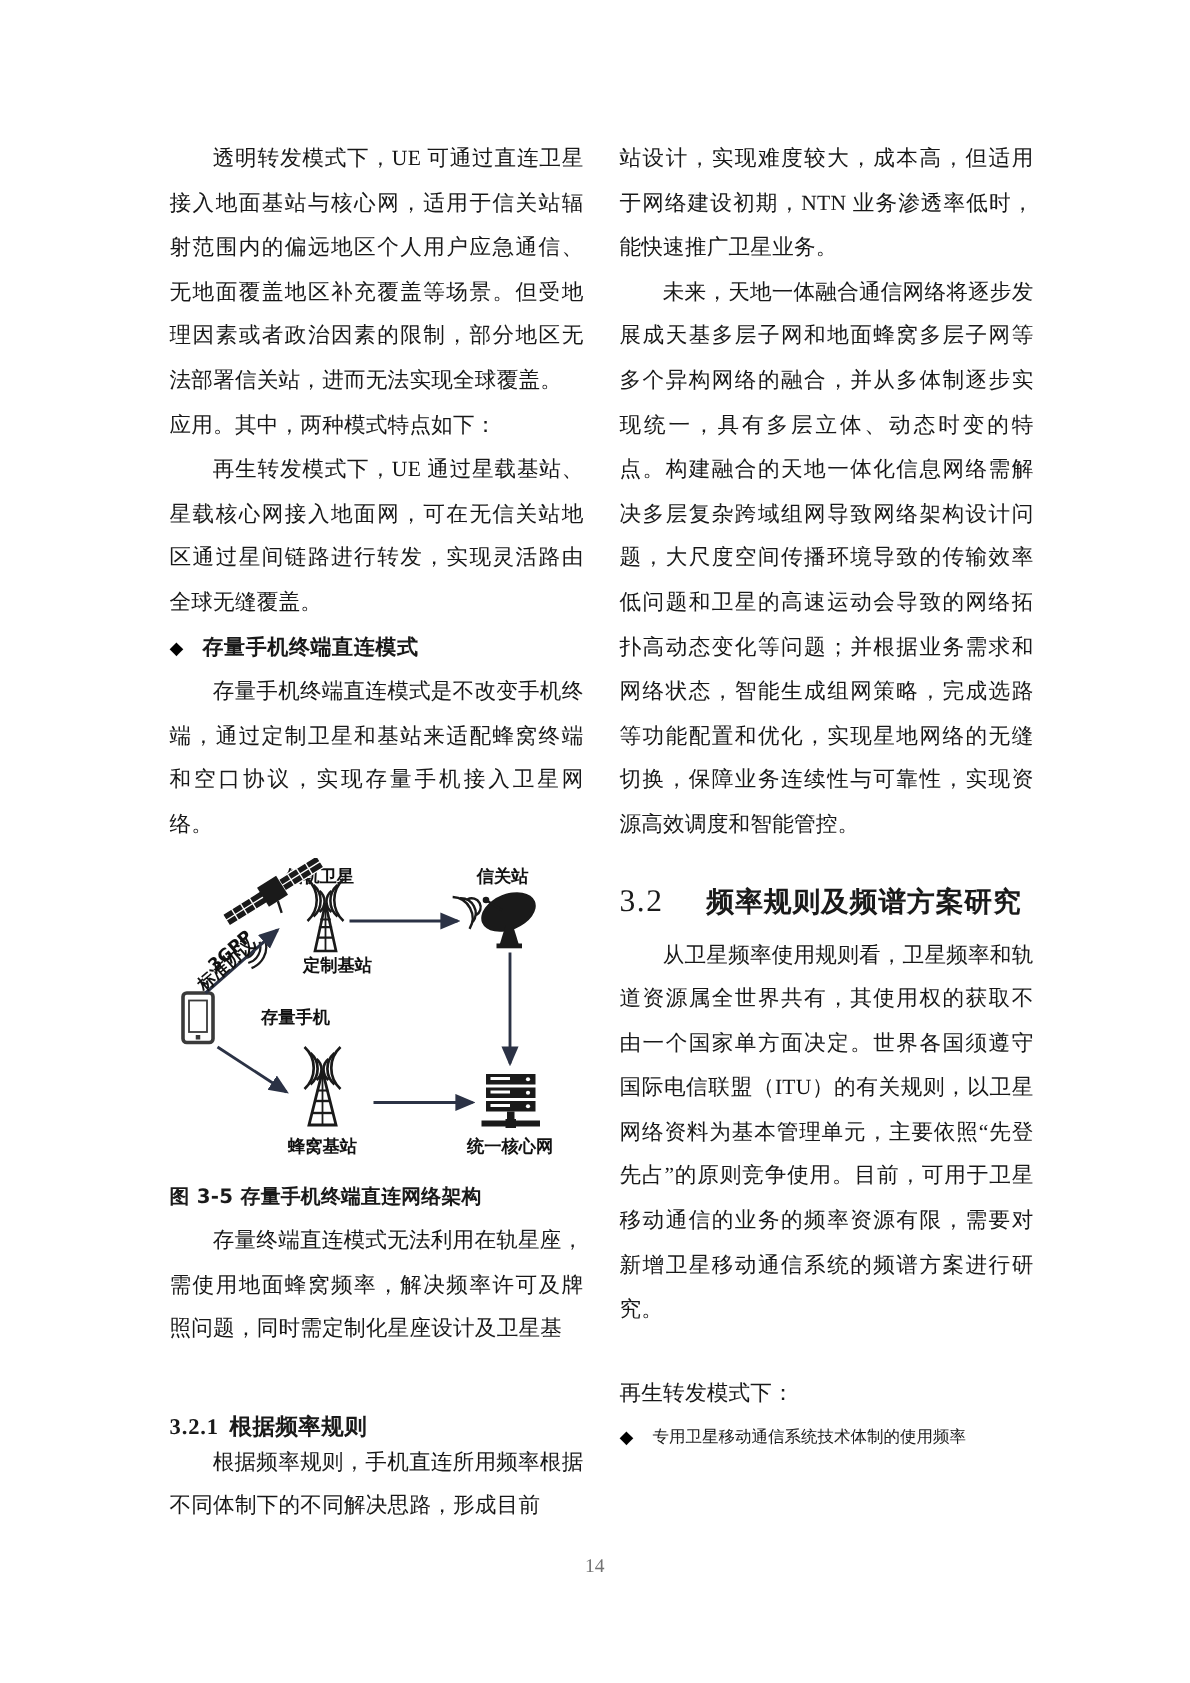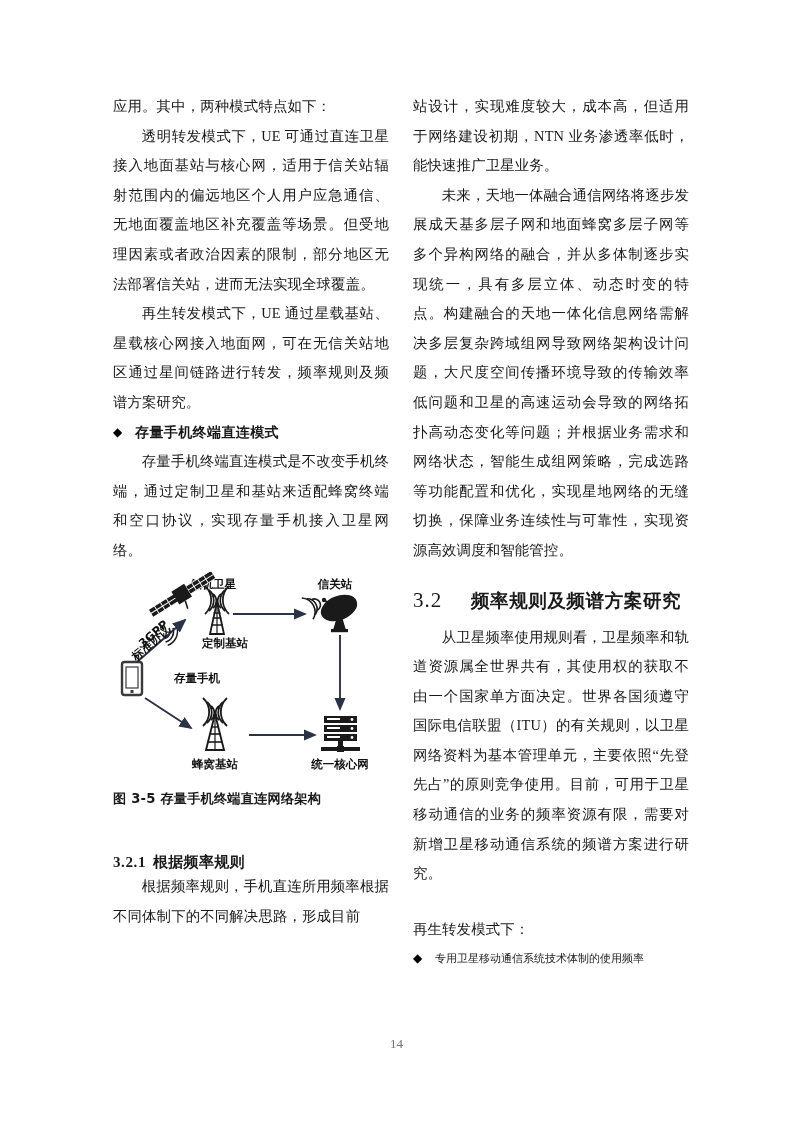--- a/index.html
+++ b/index.html
@@ -138,25 +138,25 @@
 </style>
 </head>
 <body>
 
 <div class="page">
 
   <div class="columns">
 
     <div class="col">
 
+      <p class="body-text indent">透明转发模式下，UE 可通过直连卫星接入地面基站与核心网，适用于信关站辐射范围内的偏远地区个人用户应急通信、无地面覆盖地区补充覆盖等场景。但受地理因素或者政治因素的限制，部分地区无法部署信关站，进而无法实现全球覆盖。</p>
+
       <p class="body-text">应用。其中，两种模式特点如下：</p>
 
-      <p class="body-text indent">透明转发模式下，UE 可通过直连卫星接入地面基站与核心网，适用于信关站辐射范围内的偏远地区个人用户应急通信、无地面覆盖地区补充覆盖等场景。但受地理因素或者政治因素的限制，部分地区无法部署信关站，进而无法实现全球覆盖。</p>
-
-      <p class="body-text indent">再生转发模式下，UE 通过星载基站、星载核心网接入地面网，可在无信关站地区通过星间链路进行转发，频率规则及频谱方案研究。</p>
+      <p class="body-text indent">再生转发模式下，UE 通过星载基站、星载核心网接入地面网，可在无信关站地区通过星间链路进行转发，实现灵活路由全球无缝覆盖。</p>
 
       <div class="bullet-line">
         <span class="bullet-mark">◆</span>
         <span class="bullet-bold">存量手机终端直连模式</span>
       </div>
 
       <p class="body-text indent">存量手机终端直连模式是不改变手机终端，通过定制卫星和基站来适配蜂窝终端和空口协议，实现存量手机接入卫星网络。</p>
 
       <div class="figure-wrap">
         <svg viewBox="0 0 276 212" width="276" height="212">
@@ -285,20 +285,21 @@
             <rect x="225" y="169" width="5" height="5" fill="#1a1a1a"></rect>
             <rect x="208" y="175" width="39" height="4" fill="#1a1a1a"></rect>
             <rect x="224" y="174" width="7" height="6" fill="#1a1a1a"></rect>
           </g>
           <text x="227" y="196" font-family="DejaVu Sans, sans-serif" font-size="11.5" font-weight="bold" fill="#111" text-anchor="middle">统一核心网</text>
         </svg>
       </div>
 
       <p class="fig-caption">图 3-5 存量手机终端直连网络架构</p>
 
+      <p class="body-text indent">存量终端直连模式无法利用在轨星座，需使用地面蜂窝频率，解决频率许可及牌照问题，同时需定制化星座设计及卫星基</p>
 
       <div class="spacer-lg"></div>
 
       <h3 class="subsec-head">
         <span class="num">3.2.1</span><span class="ttl">根据频率规则</span>
       </h3>
 
       <p class="body-text indent">根据频率规则，手机直连所用频率根据不同体制下的不同解决思路，形成目前</p>
     </div>
 

